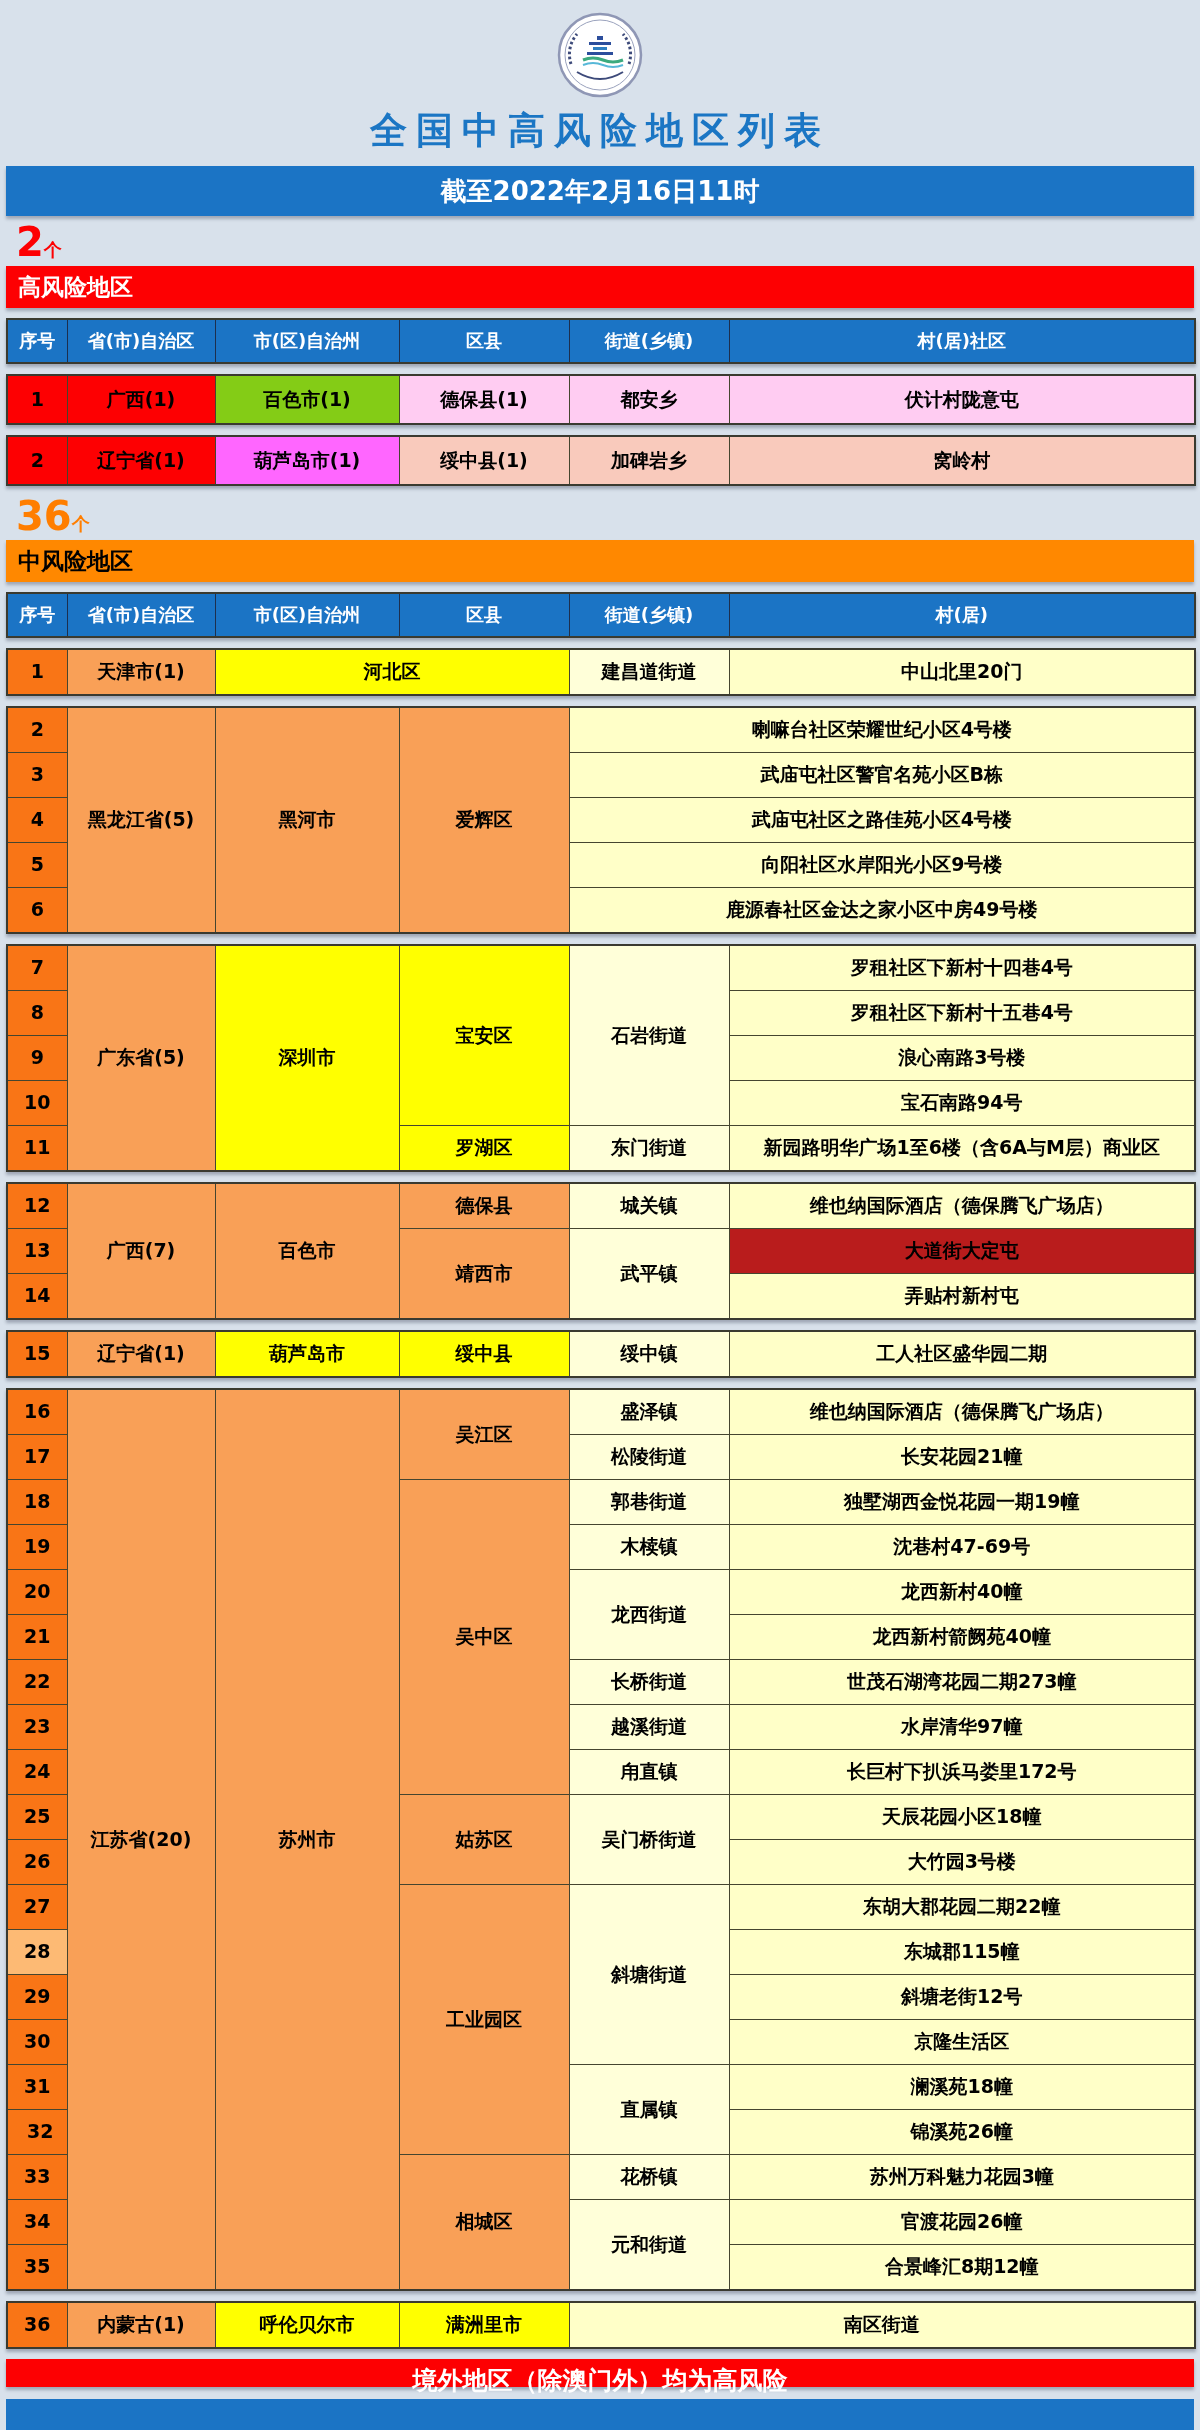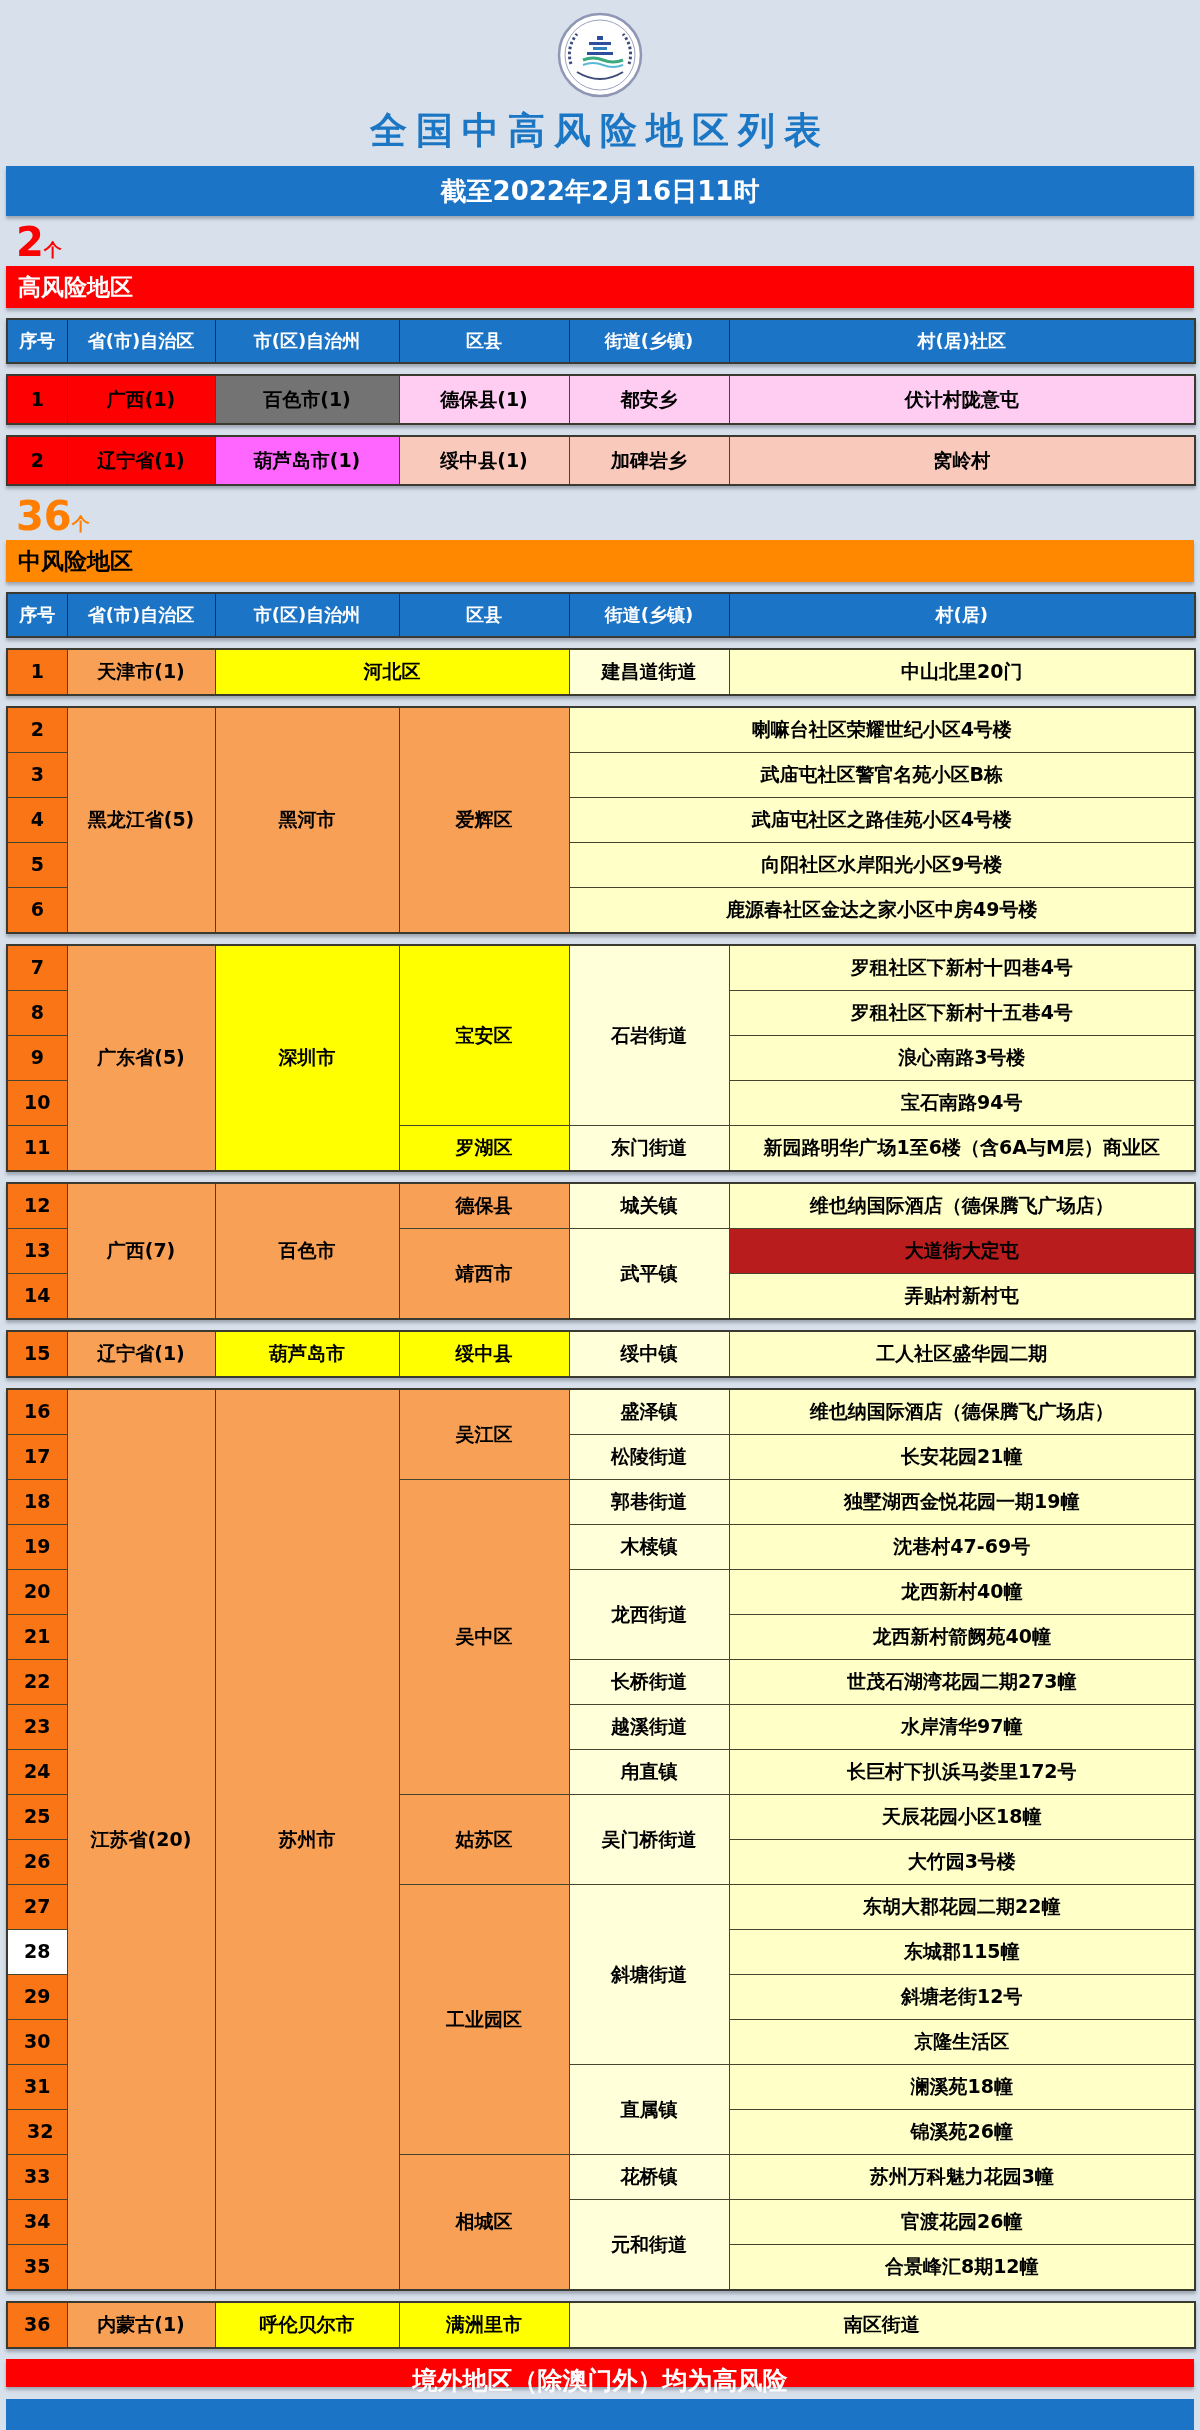--- a/index.html
+++ b/index.html
@@ -128,21 +128,21 @@
             <col style="width: 148px;">
             <col style="width: 184px;">
             <col style="width: 170px;">
             <col style="width: 160px;">
             <col style="width: 466px;">
           </colgroup>
           <tbody>
             <tr>
               <td style="background: rgb(253, 0, 2);">1</td>
               <td style="background: rgb(253, 0, 2);">广西(1)</td>
-              <td style="background: #737373;">百色市(1)</td>
+              <td style="background: #84cc16;">百色市(1)</td>
               <td style="background: rgb(255, 204, 242);">德保县(1)</td>
               <td style="background: rgb(255, 204, 242);">都安乡</td>
               <td style="background: rgb(255, 204, 242);">伏计村陇意屯</td>
             </tr>
           </tbody>
         </table>
         <table class="risk-table group">
           <colgroup>
             <col style="width: 60px;">
             <col style="width: 148px;">
@@ -399,21 +399,21 @@
               <td style="background: rgb(249, 117, 22);">26</td>
               <td style="background: rgb(255, 255, 200);">大竹园3号楼</td>
             </tr>
             <tr>
               <td style="background: rgb(249, 117, 22);">27</td>
               <td rowspan="6" style="background: rgb(249, 160, 87);">工业园区</td>
               <td rowspan="4" style="background: rgb(255, 255, 217);">斜塘街道</td>
               <td style="background: rgb(255, 255, 200);">东胡大郡花园二期22幢</td>
             </tr>
             <tr>
-              <td style="background: #ffffff;">28</td>
+              <td style="background: #fdba74;">28</td>
               <td style="background: rgb(255, 255, 200);">东城郡115幢</td>
             </tr>
             <tr>
               <td style="background: rgb(249, 117, 22);">29</td>
               <td style="background: rgb(255, 255, 200);">斜塘老街12号</td>
             </tr>
             <tr>
               <td style="background: rgb(249, 117, 22);">30</td>
               <td style="background: rgb(255, 255, 200);">京隆生活区</td>
             </tr>

